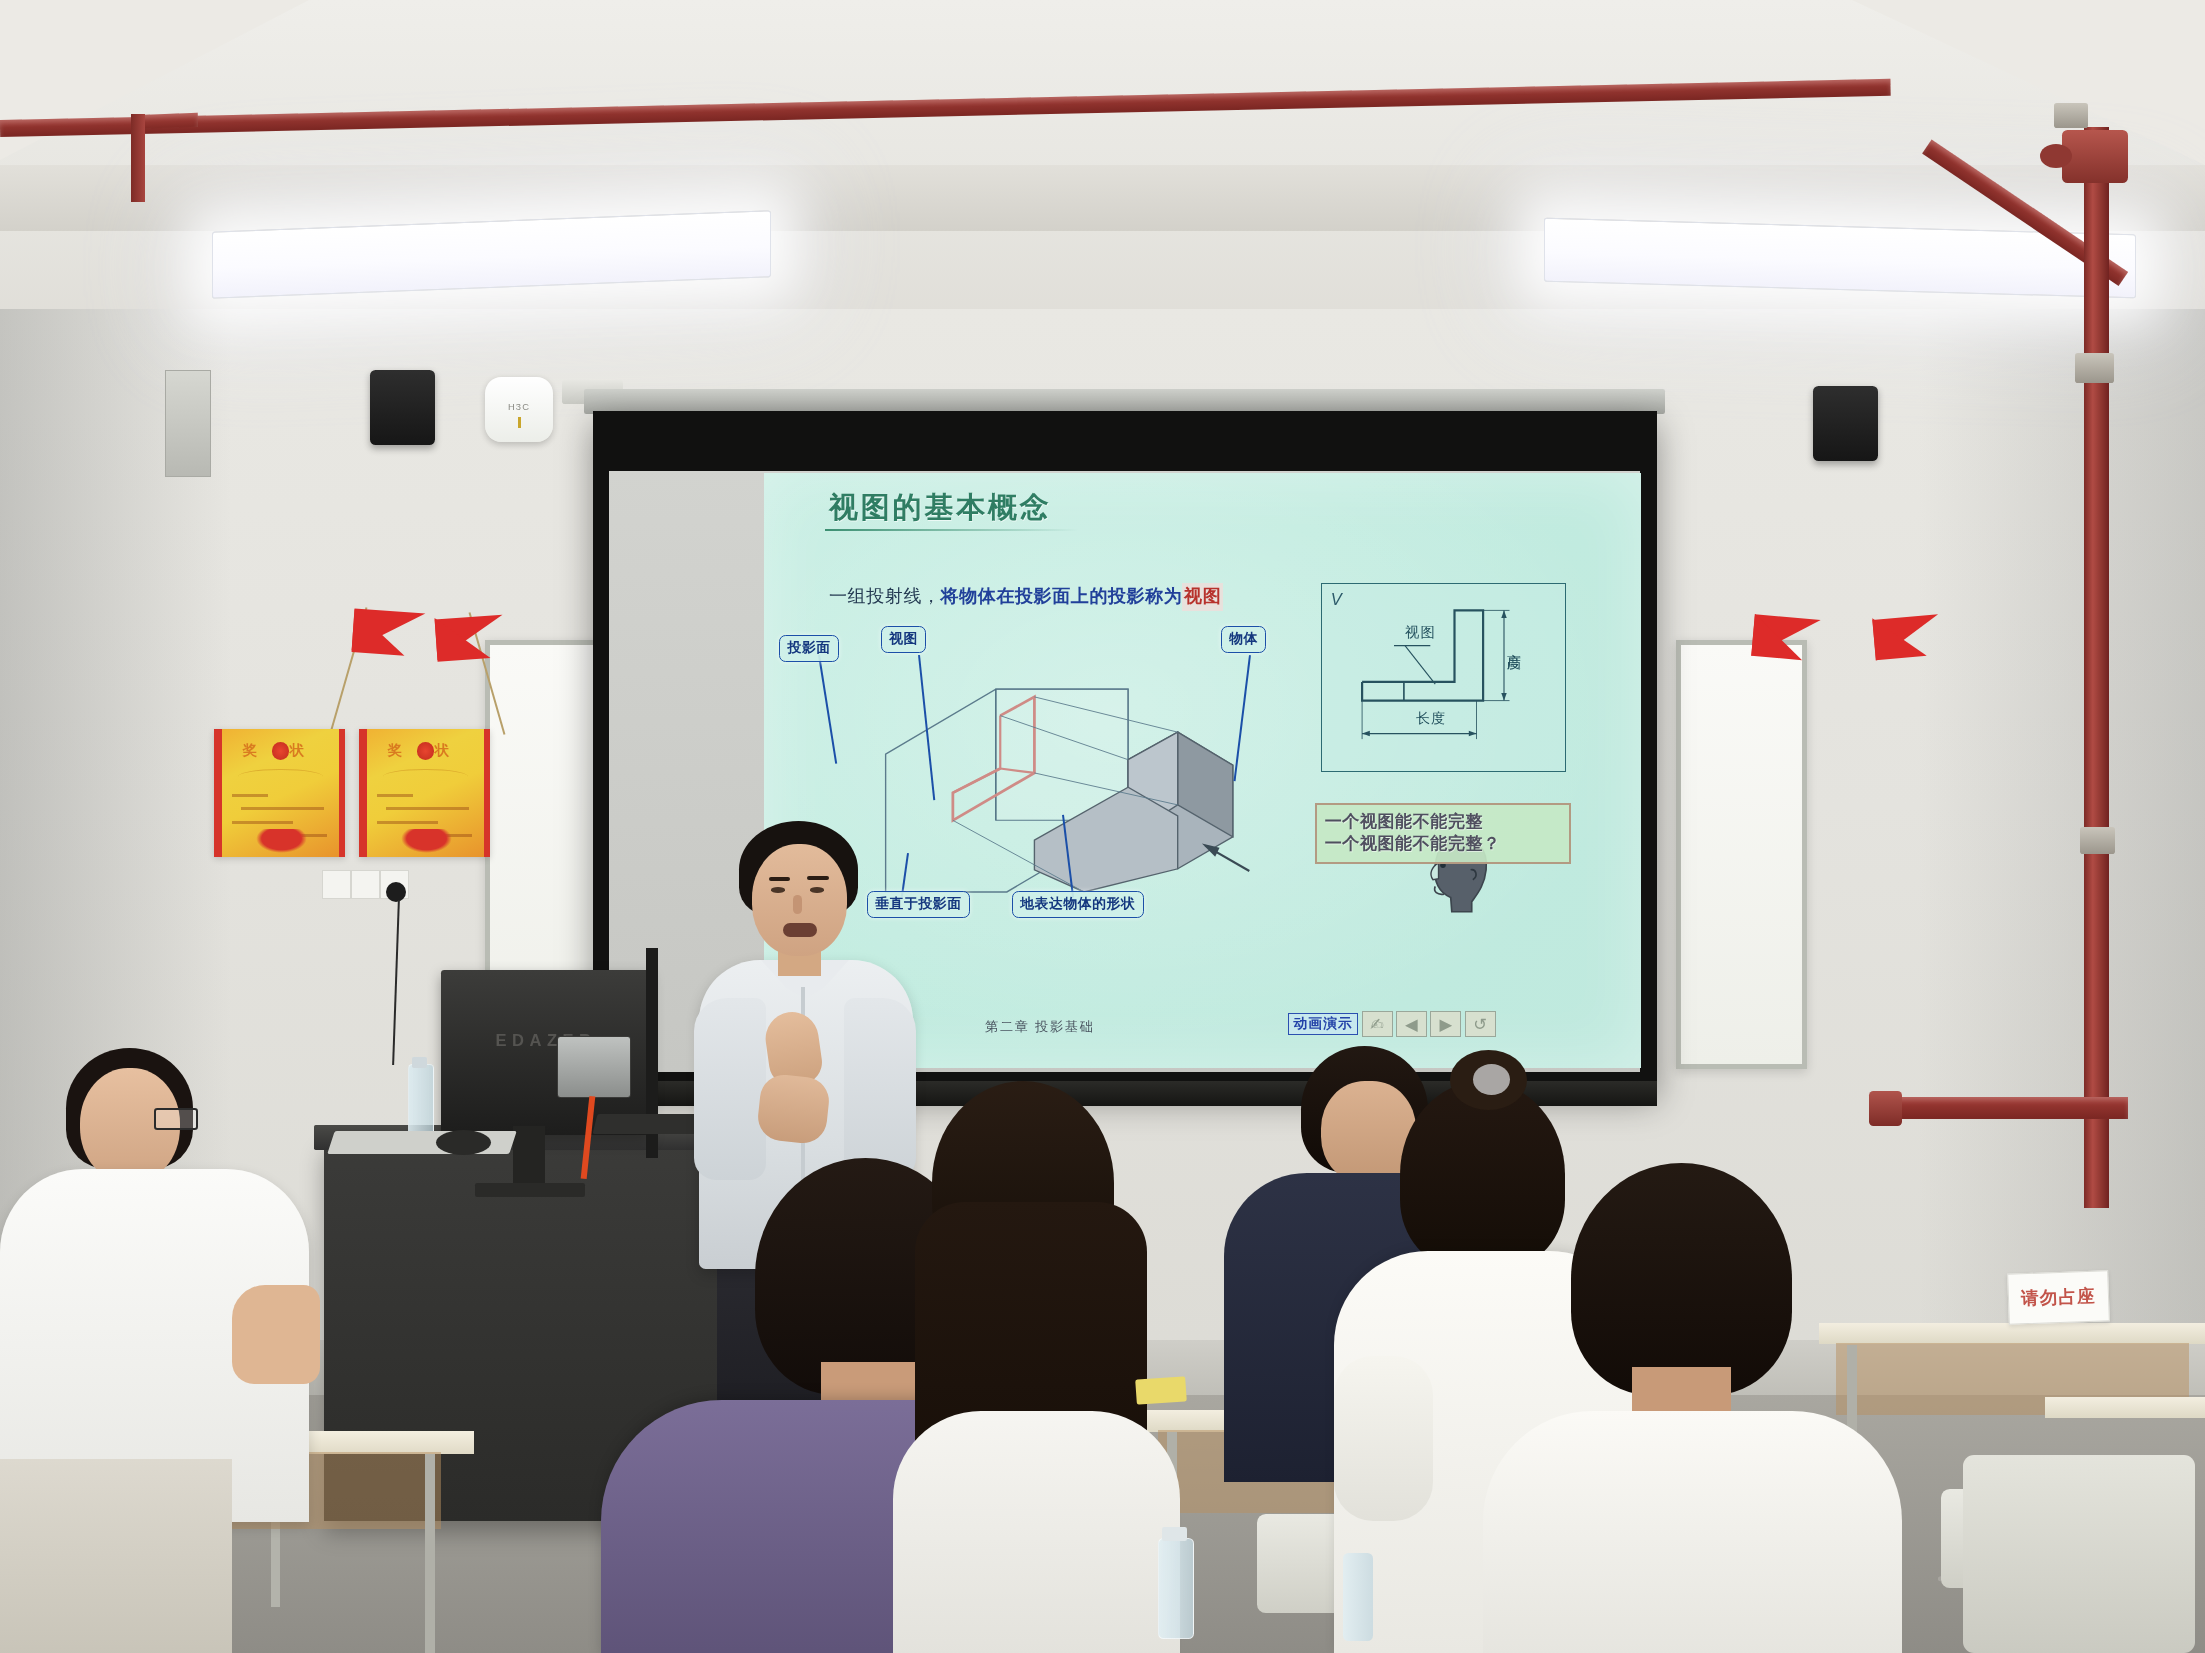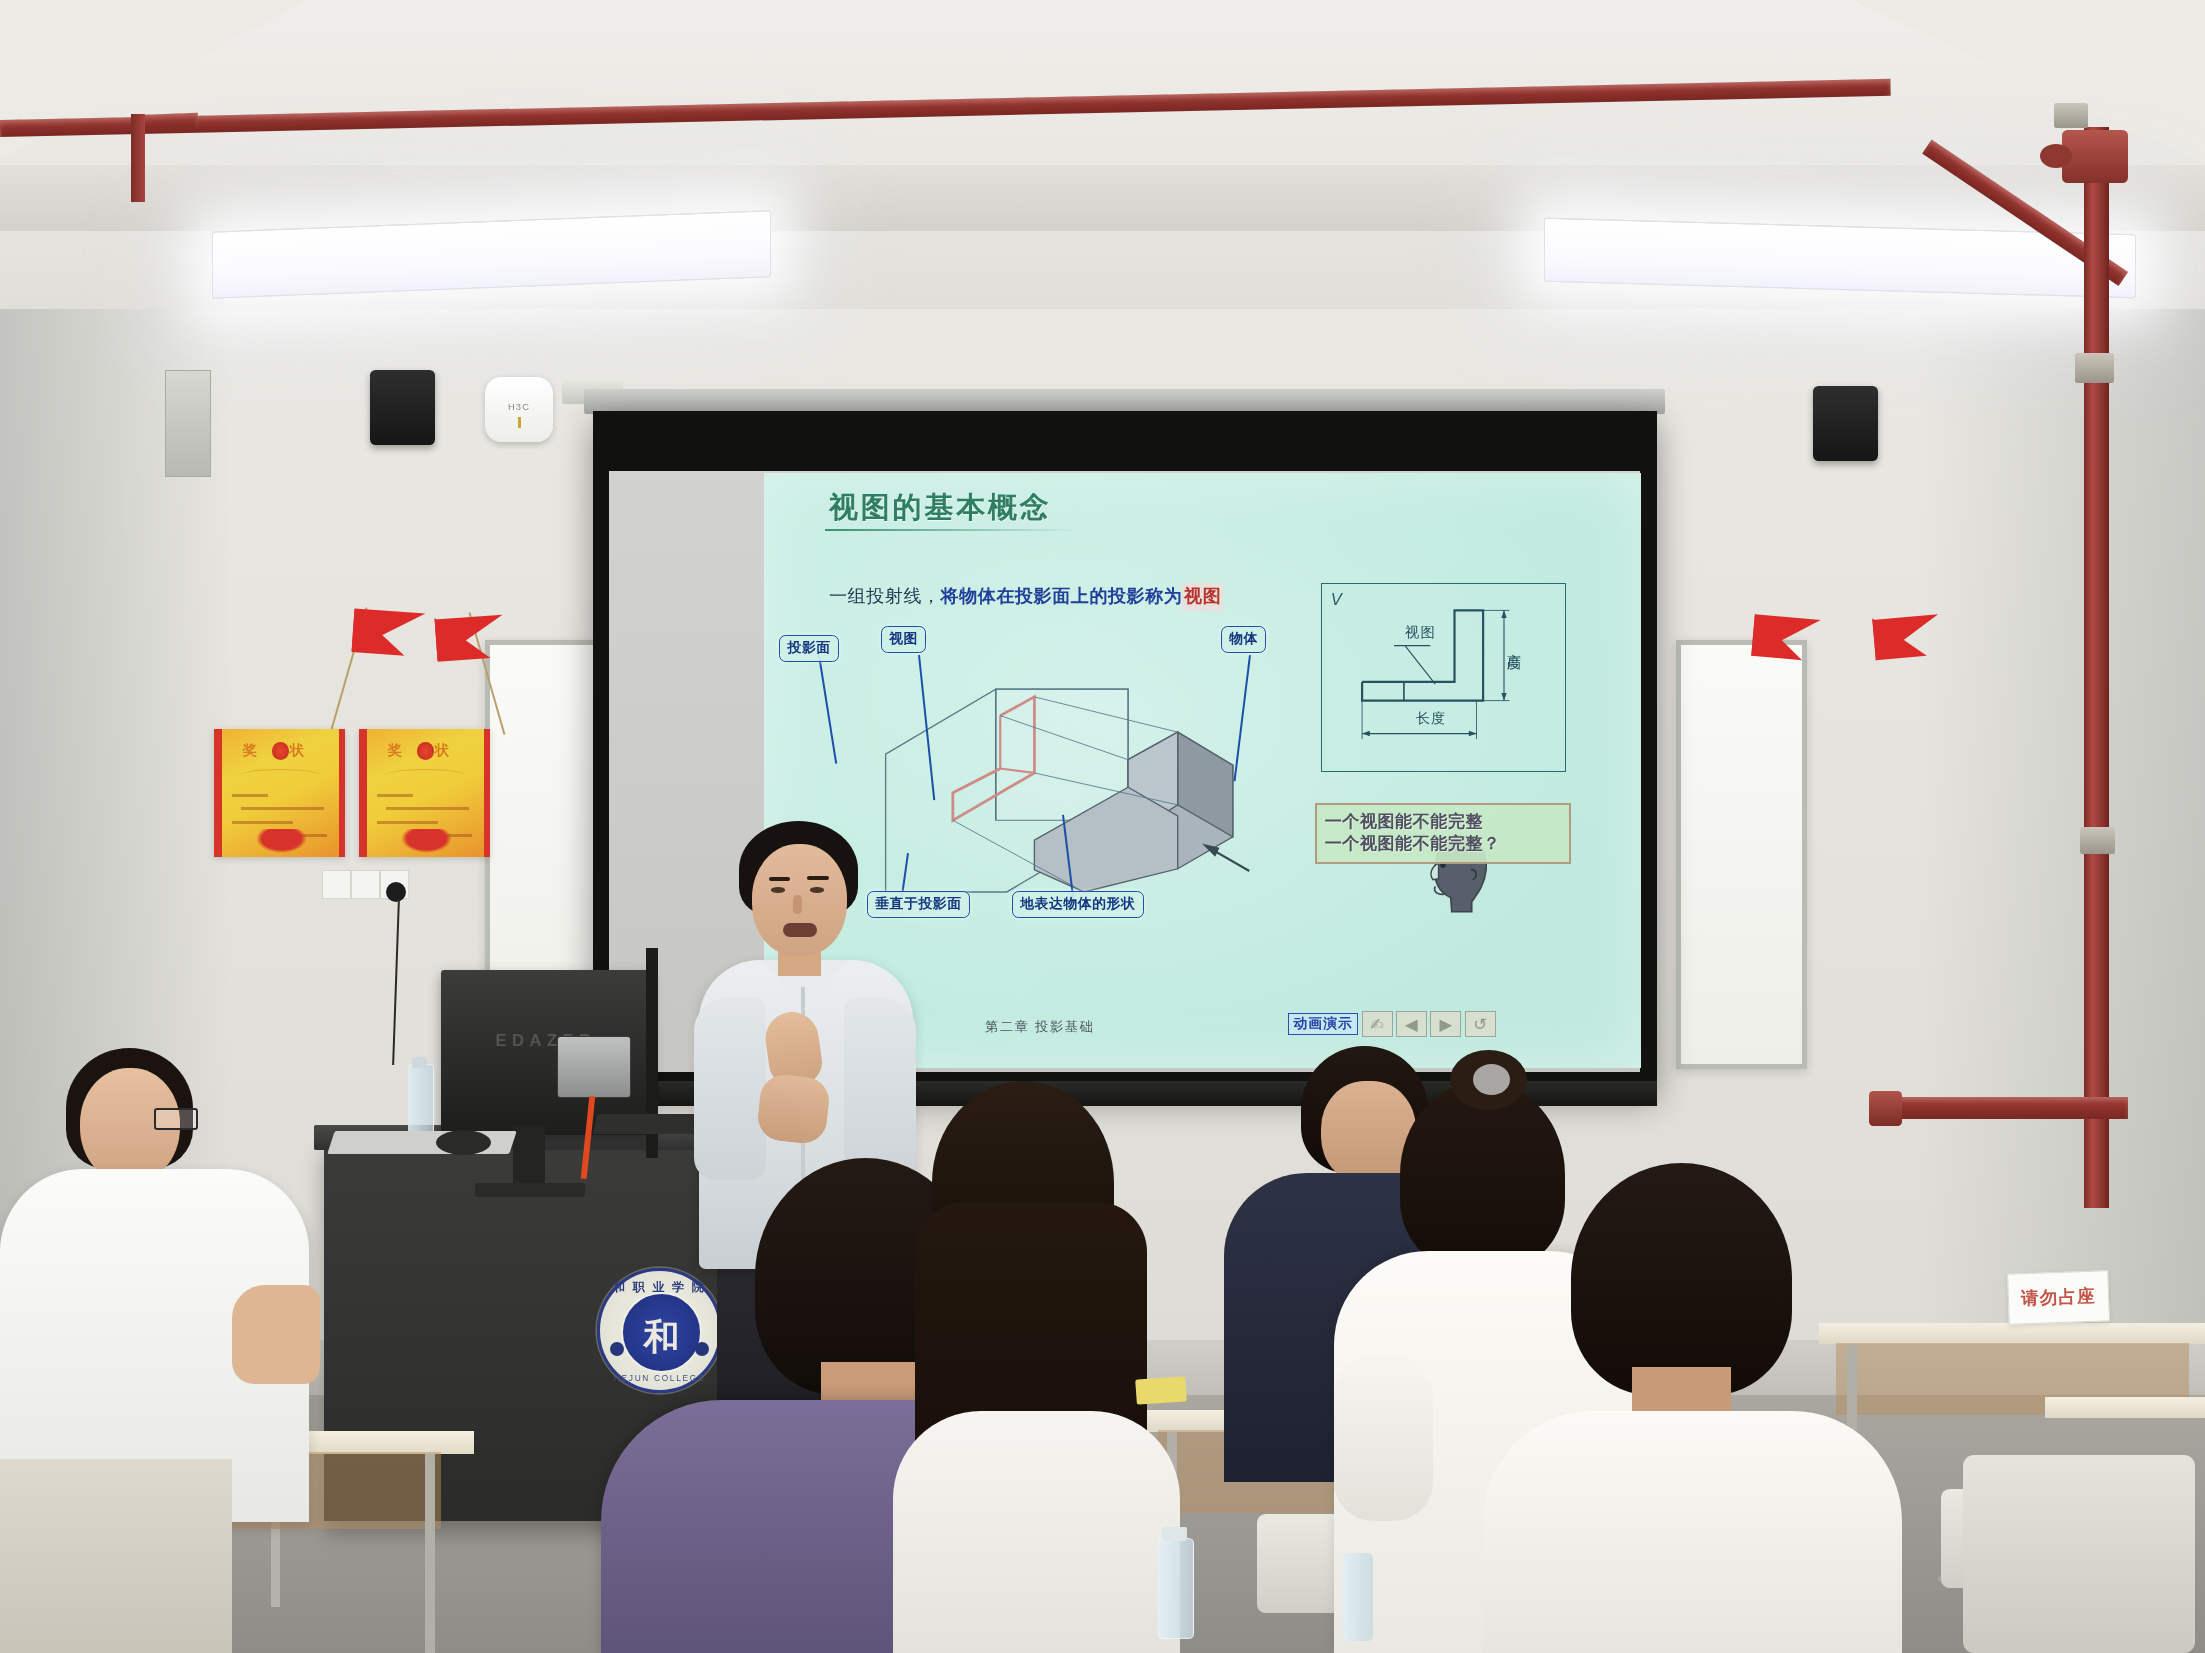--- a/index.html
+++ b/index.html
@@ -477,29 +477,20 @@
       <div class="navbtn">◀</div>
       <div class="navbtn">▶</div>
       <div class="navbtn">↺</div>
     </div>
   </div>
 
   <div class="abs" id="screen-bottom-bar"></div>
 
   <div class="abs" id="podium"></div>
   <div class="abs" id="podium-top"></div>
-  <div class="abs" id="logo">
-    <div class="abs" id="logo-top">和 职 业 学 院</div>
-    <div class="abs" id="logo-in">
-      <div class="abs" id="logo-ch">和</div>
-    </div>
-    <div class="logo-dot" style="left:10px;top:71px;"></div>
-    <div class="logo-dot" style="right:10px;top:71px;"></div>
-    <div class="abs" id="logo-bot">HEJUN COLLEGE</div>
-  </div>
 
   <div class="abs" id="mon">
     <div class="abs" id="mon-brand">EDAZER</div>
   </div>
   <div class="abs" id="thinclient"></div>
   <div class="abs" id="red-cable"></div>
   <div class="abs" id="mon-stand"></div>
   <div class="abs" id="mon-base"></div>
   <div class="abs" id="mon-post"></div>
   <div class="abs" id="bottle"></div>

